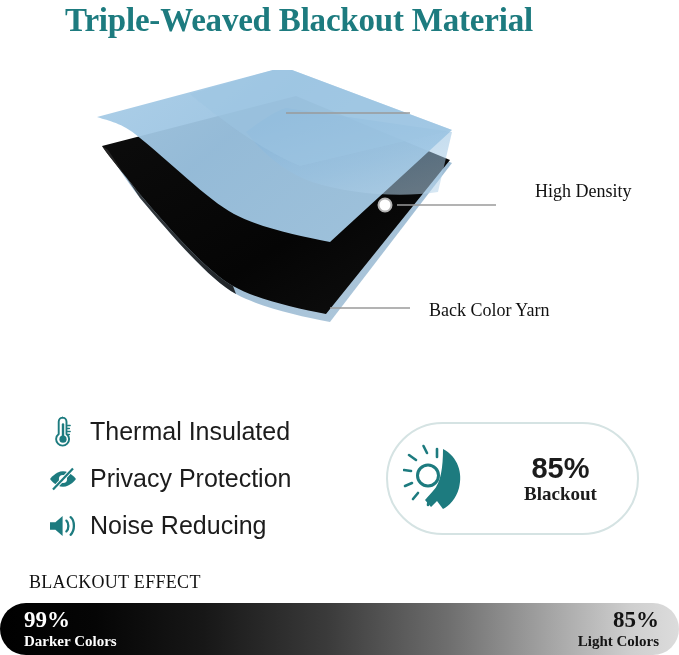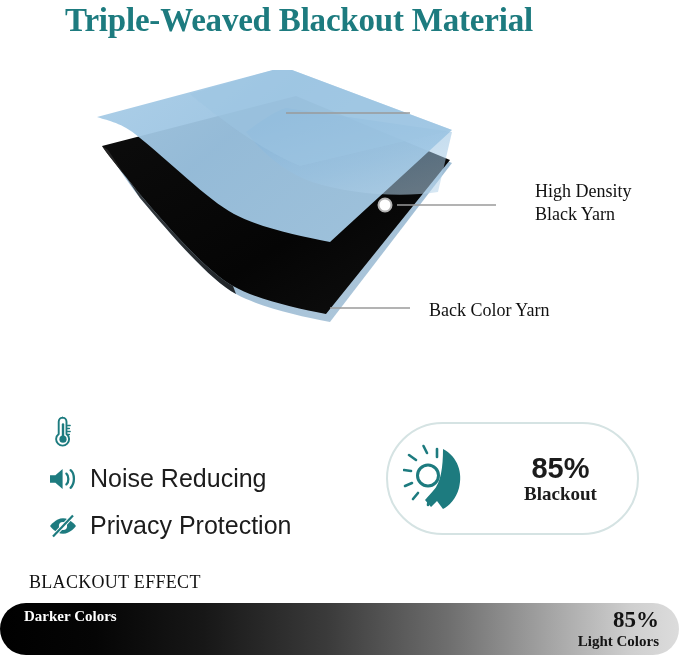--- a/index.html
+++ b/index.html
@@ -243,21 +243,20 @@
       <line x1="286" y1="43" x2="410" y2="43"></line>
       <line x1="397" y1="135" x2="496" y2="135"></line>
       <line x1="330" y1="238" x2="410" y2="238"></line>
     </g>
     <circle cx="385" cy="135" r="6.5" fill="#ffffff" stroke="#b4b4b4" stroke-width="2"></circle>
   </svg>
 
 
   <div class="lead-label lead-high">
     <div>High Density</div>
-    <div>Black Yarn</div>
   </div>
 
   <div class="lead-label lead-back">Back Color Yarn</div>
 </div>
 
 <div class="features">
 
   <div class="feature-row">
     <span class="feature-icon">
       <svg width="24" height="32" viewBox="0 0 24 32" xmlns="http://www.w3.org/2000/svg">
@@ -267,43 +266,44 @@
         <path d="M12 8.5v12.6" stroke="#1d7b7f" stroke-width="2.4" stroke-linecap="round"></path>
         <circle cx="12" cy="23.2" r="3.6" fill="#1d7b7f"></circle>
         <g stroke="#1d7b7f" stroke-width="1.3" stroke-linecap="round">
           <line x1="16.6" y1="9.5" x2="19.2" y2="9.5"></line>
           <line x1="16.6" y1="12.5" x2="18.4" y2="12.5"></line>
           <line x1="16.6" y1="15.5" x2="19.2" y2="15.5"></line>
           <line x1="16.6" y1="18.5" x2="18.4" y2="18.5"></line>
         </g>
       </svg>
     </span>
-  </div>
-
-  <div class="feature-row">
-    <span class="feature-icon">
-      <svg width="30" height="28" viewBox="0 0 30 28" xmlns="http://www.w3.org/2000/svg">
-        <path d="M2 10.2h5.4L14.6 4v20L7.4 17.8H2z" fill="#1d7b7f"></path>
-        <path d="M18.4 8.6c2.6 2.2 2.6 8.6 0 10.8" fill="none" stroke="#1d7b7f" stroke-width="2.3" stroke-linecap="round"></path>
-        <path d="M22.6 5.2c4.4 3.6 4.4 13.6 0 17.6" fill="none" stroke="#1d7b7f" stroke-width="2.3" stroke-linecap="round"></path>
-      </svg>
-    </span>
-    <span class="feature-label">Noise Reducing</span>
+    <span class="feature-label">Thermal Insulated</span>
   </div>
 
   <div class="feature-row">
     <span class="feature-icon">
       <svg width="32" height="26" viewBox="0 0 32 26" xmlns="http://www.w3.org/2000/svg">
         <path d="M16 5.2C8.6 5.2 3 13 3 13s5.6 7.8 13 7.8S29 13 29 13 23.4 5.2 16 5.2z" fill="#1d7b7f"></path>
         <circle cx="16" cy="13" r="4.1" fill="#ffffff"></circle>
         <line x1="6" y1="23.6" x2="26" y2="2.4" stroke="#ffffff" stroke-width="4.2"></line>
         <line x1="6" y1="23.6" x2="26" y2="2.4" stroke="#1d7b7f" stroke-width="2.2"></line>
       </svg>
     </span>
     <span class="feature-label">Privacy Protection</span>
+  </div>
+
+  <div class="feature-row">
+    <span class="feature-icon">
+      <svg width="30" height="28" viewBox="0 0 30 28" xmlns="http://www.w3.org/2000/svg">
+        <path d="M2 10.2h5.4L14.6 4v20L7.4 17.8H2z" fill="#1d7b7f"></path>
+        <path d="M18.4 8.6c2.6 2.2 2.6 8.6 0 10.8" fill="none" stroke="#1d7b7f" stroke-width="2.3" stroke-linecap="round"></path>
+        <path d="M22.6 5.2c4.4 3.6 4.4 13.6 0 17.6" fill="none" stroke="#1d7b7f" stroke-width="2.3" stroke-linecap="round"></path>
+      </svg>
+    </span>
+    <span class="feature-label">Noise Reducing</span>
   </div>
 
 </div>
 
 <div class="badge">
   <span class="badge-icon">
     <svg width="78" height="72" viewBox="0 0 78 72" xmlns="http://www.w3.org/2000/svg">
       <g stroke="#1d7b7f" stroke-width="2.6" stroke-linecap="round">
         <line x1="24" y1="10" x2="20.5" y2="3"></line>
         <line x1="13" y1="17" x2="6" y2="12"></line>
@@ -321,19 +321,20 @@
   <span class="badge-text">
     <span class="badge-pct">85%</span>
     <span class="badge-word">Blackout</span>
   </span>
 </div>
 
 <div class="effect-heading">BLACKOUT EFFECT</div>
 
 <div class="gradient-bar">
   <div class="bar-left">
+    <span class="bar-pct">99%</span>
     <span class="bar-sub">Darker Colors</span>
   </div>
   <div class="bar-right">
     <span class="bar-pct">85%</span>
     <span class="bar-sub">Light Colors</span>
   </div>
 </div>
 
 </body></html>

